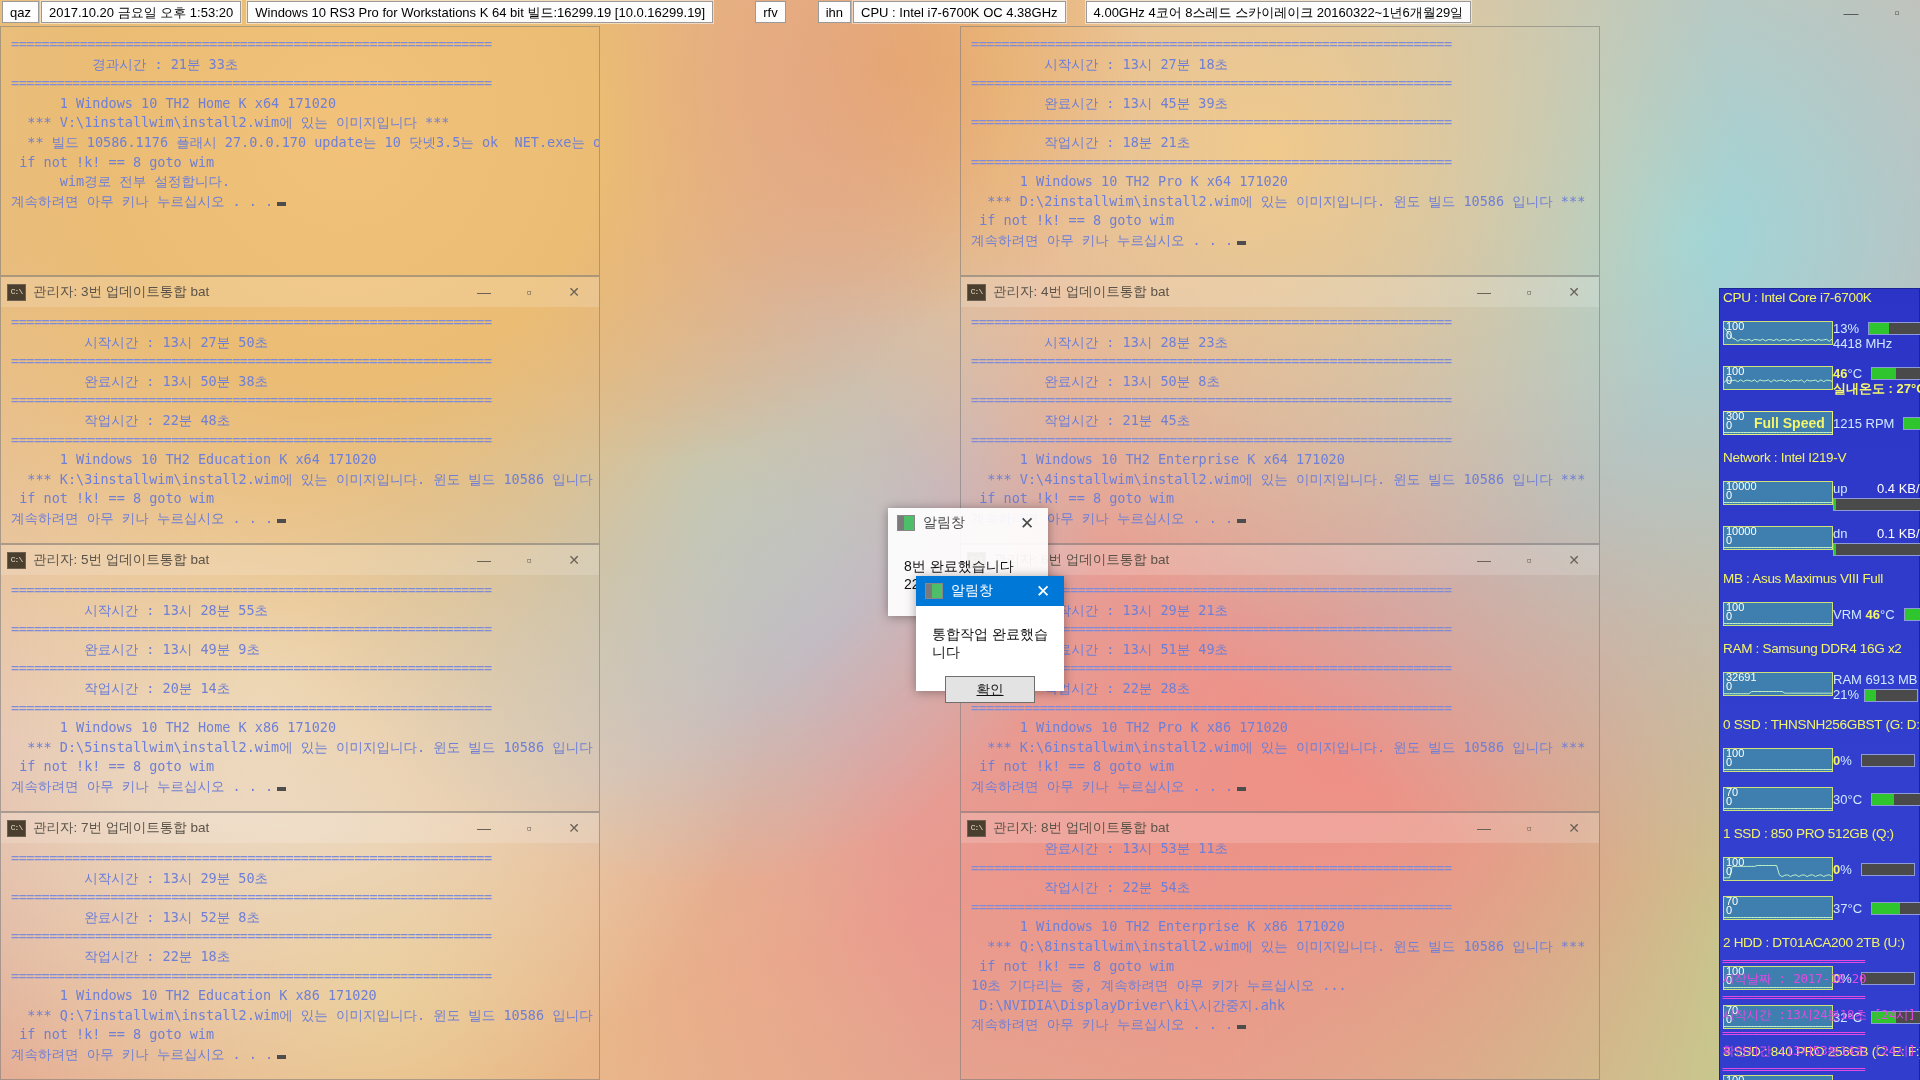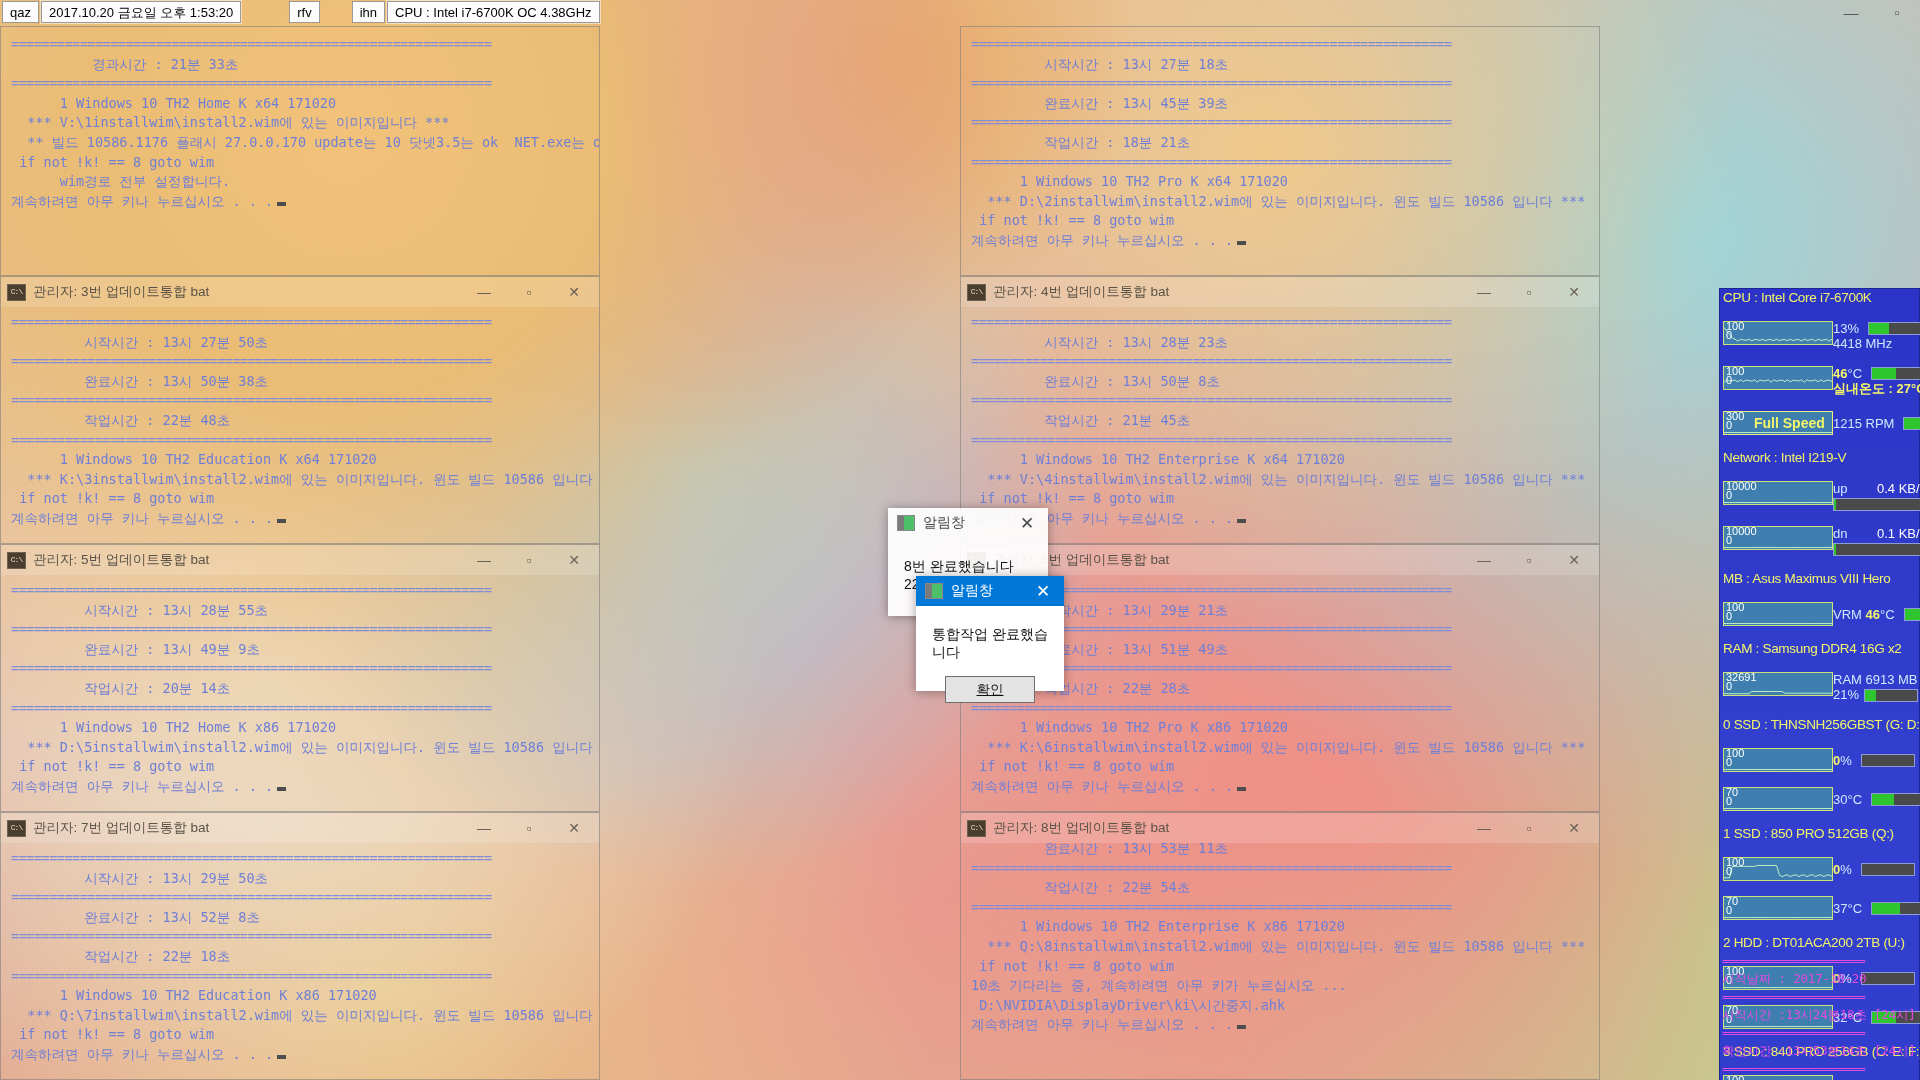--- a/index.html
+++ b/index.html
@@ -182,26 +182,28 @@
     <span class="tbtn">▫</span>
     <span class="tbtn">✕</span>
   </div>
   <div class="con-body" style="padding-top:0;margin-top:-4px;"><div>         완료시간 : 13시 53분 11초</div><div class="hr">===============================================================</div><div>         작업시간 : 22분 54초</div><div class="hr">===============================================================</div><div></div><div>      1 Windows 10 TH2 Enterprise K x86 171020</div><div>  *** Q:\8installwim\install2.wim에 있는 이미지입니다. 윈도 빌드 10586 입니다 ***</div><div></div><div> if not !k! == 8 goto wim</div><div>10초 기다리는 중, 계속하려면 아무 키가 누르십시오 ...</div><div></div><div> D:\NVIDIA\DisplayDriver\ki\시간중지.ahk</div><div>계속하려면 아무 키나 누르십시오 . . .<span class="cursor"></span></div></div>
 </div>
 
 <div id="topbar">
   <div class="tb-key">qaz</div>
   <div class="tb-chip">2017.10.20 금요일  오후 1:53:20</div>
   <div class="tb-gap"></div>
+  <div class="tb-chip">Windows 10 RS3 Pro for Workstations K 64 bit 빌드:16299.19 [10.0.16299.19]</div>
   <div class="tb-gap" style="width:40px;"></div>
   <div class="tb-key">rfv</div>
   <div class="tb-gap" style="width:28px;"></div>
   <div class="tb-key">ihn</div>
   <div class="tb-chip">CPU : Intel i7-6700K OC 4.38GHz</div>
   <div class="tb-gap" style="width:20px;"></div>
+  <div class="tb-chip">4.00GHz 4코어 8스레드 스카이레이크 20160322~1년6개월29일</div>
   <div class="tb-spacer"></div>
   <div id="winctl">
     <div class="wc">—</div>
     <div class="wc">▫</div>
 
   </div>
 </div>
 
 <div class="dlg" id="dlg1">
   <div class="dlg-tb">
@@ -312,21 +314,21 @@
       <div class="m-side">
         <div class="m-line">
           <span style="min-width: 26px; display: inline-block;">dn</span>
           <span class="m-val" style="margin-left: 14px;">0.1 KB/s</span>
         </div>
         <div class="wbar">
           <i style="width: 2%;"></i>
         </div>
       </div>
     </div>
-    <div class="m-head">MB : Asus Maximus VIII Hero</div>
+    <div class="m-head">MB : Asus Maximus VIII Full</div>
     <div class="m-row">
       <div class="m-graph">
         <svg width="108" height="22">
           <polyline points="0.0,20.5 2.8,20.5 5.5,20.5 8.3,20.5 11.1,20.5 13.8,20.5 16.6,20.5 19.4,20.5 22.2,20.5 24.9,20.5 27.7,20.5 30.5,20.5 33.2,20.5 36.0,20.5 38.8,20.5 41.5,20.5 44.3,20.5 47.1,20.5 49.8,20.5 52.6,20.5 55.4,20.5 58.2,20.5 60.9,20.5 63.7,20.5 66.5,20.5 69.2,20.5 72.0,20.5 74.8,20.5 77.5,20.5 80.3,20.5 83.1,20.5 85.8,20.5 88.6,20.5 91.4,20.5 94.2,20.5 96.9,20.5 99.7,20.5 102.5,20.5 105.2,20.5 108.0,20.5" fill="none" stroke="#bff0c8" stroke-width="1"></polyline>
         </svg>
         <span class="gmax">100</span>
         <span class="gmin">0</span>
       </div>
       <div class="m-side">
         <div class="m-line">

